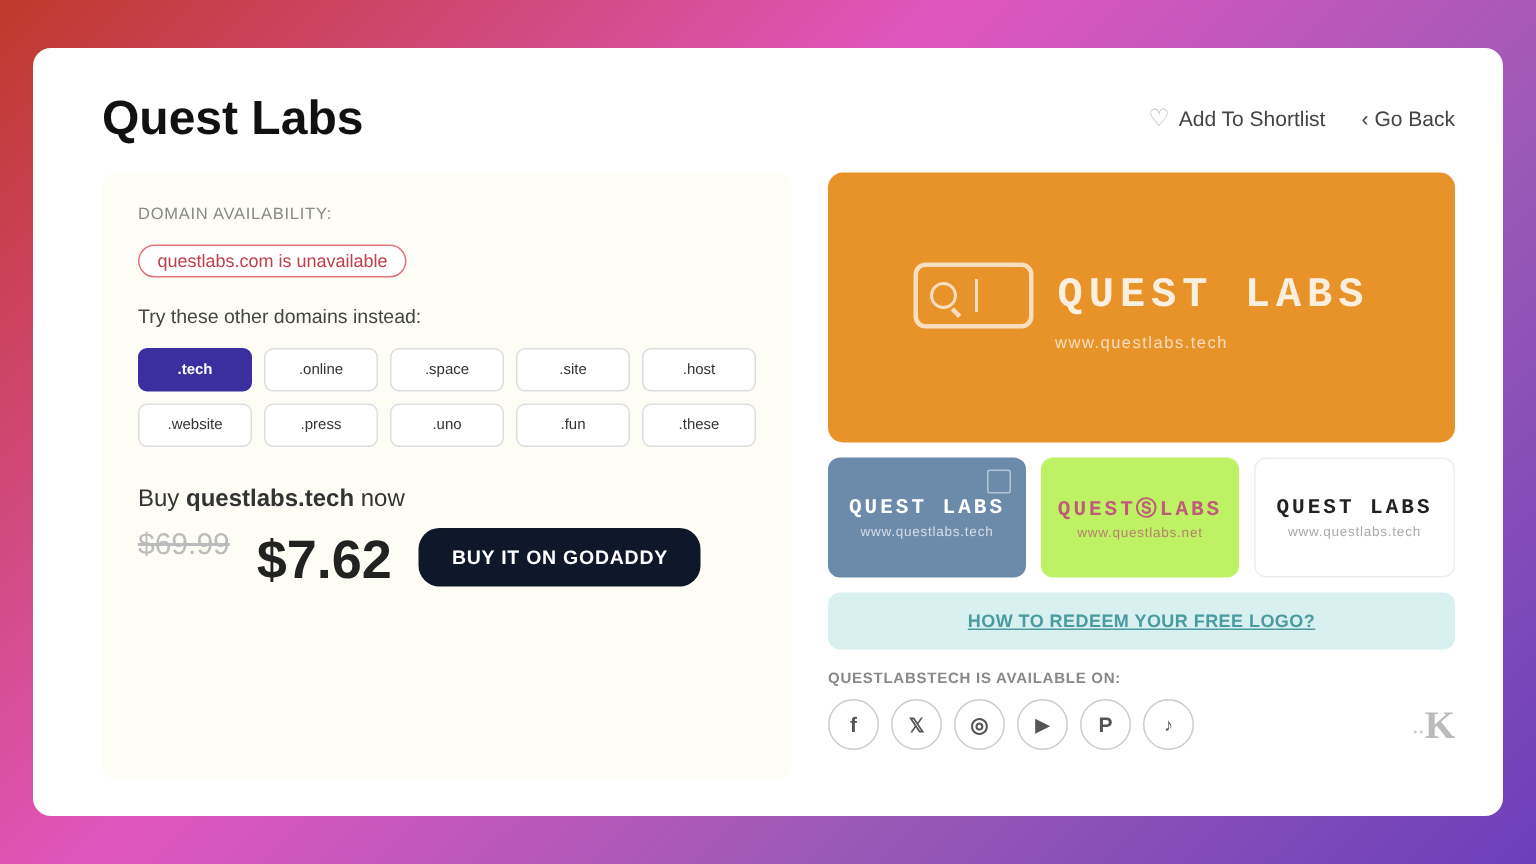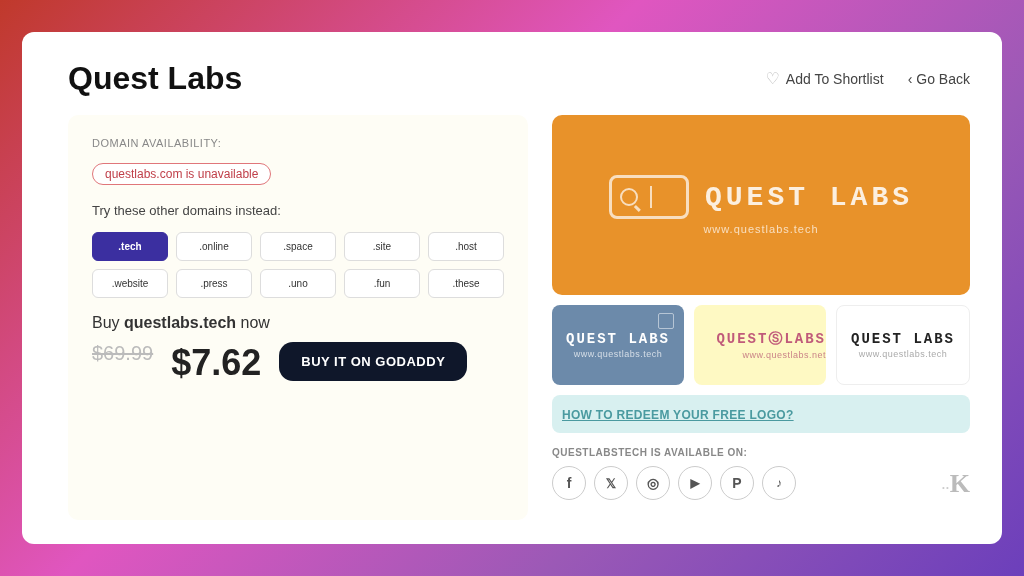--- a/index.html
+++ b/index.html
@@ -116,21 +116,21 @@
       color: #333;
       cursor: pointer;
     }
     .domain-pill.active {
       background: #3b2fa0;
       border-color: #3b2fa0;
       color: #fff;
       font-weight: 600;
     }
     .buy-section {
-      margin-top: 2px;
+      margin-top: 12px;
     }
     .buy-text {
       font-size: 16px;
       color: #333;
       margin-bottom: 10px;
     }
     .buy-text strong {
       font-weight: 700;
     }
     .price-row {
@@ -241,22 +241,21 @@
       align-items: center;
       justify-content: center;
       flex-direction: column;
       position: relative;
       overflow: hidden;
     }
     .logo-variant-1 {
       background: #6c8aaa;
     }
     .logo-variant-2 {
-      background: #fef9c3;
-      align-items: flex-end;
+      background: #bef264;
     }
     .logo-variant-3 {
       background: #fff;
       border: 1px solid #eee;
     }
     .logo-variant-text {
       font-size: 14px;
       font-weight: 800;
       letter-spacing: 2px;
       font-family: 'Courier New', monospace;
@@ -268,21 +267,21 @@
       font-size: 9px;
       color: rgba(255,255,255,0.7);
       letter-spacing: 0.5px;
       margin-top: 2px;
     }
     .logo-variant-3 .logo-variant-sub { color: #aaa; }
     .redeem-banner {
       background: #d8f0f0;
       border-radius: 8px;
       padding: 10px;
-      text-align: left;
+      text-align: center;
       cursor: pointer;
     }
     .redeem-link {
       font-size: 12px;
       font-weight: 700;
       color: #4a9aa0;
       text-decoration: underline;
       text-transform: uppercase;
       letter-spacing: 0.3px;
     }

